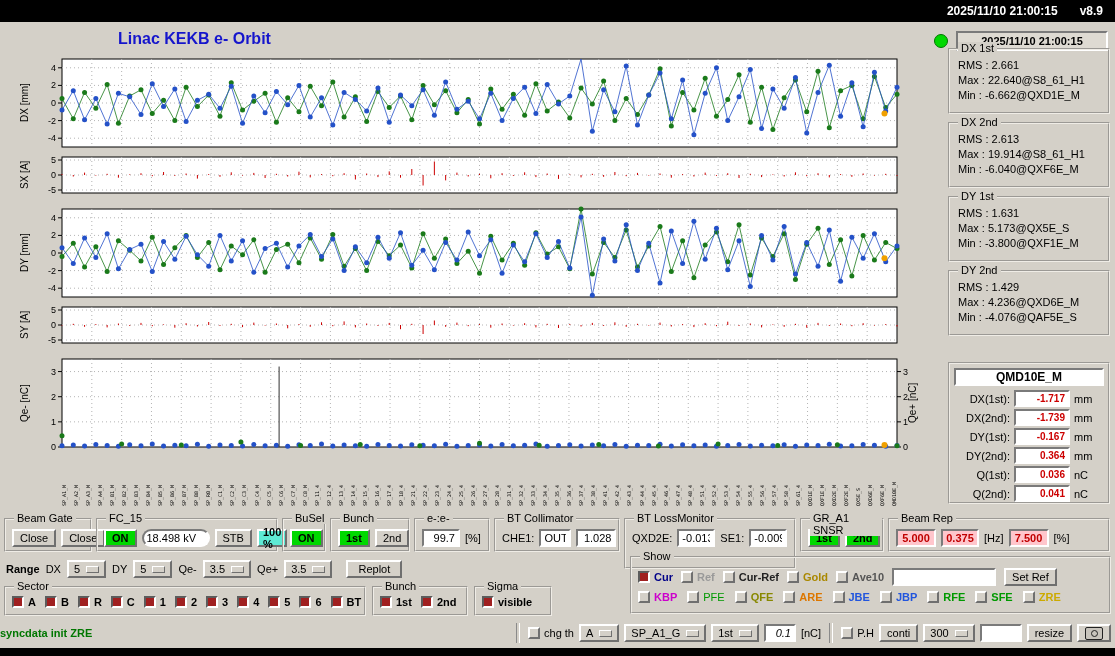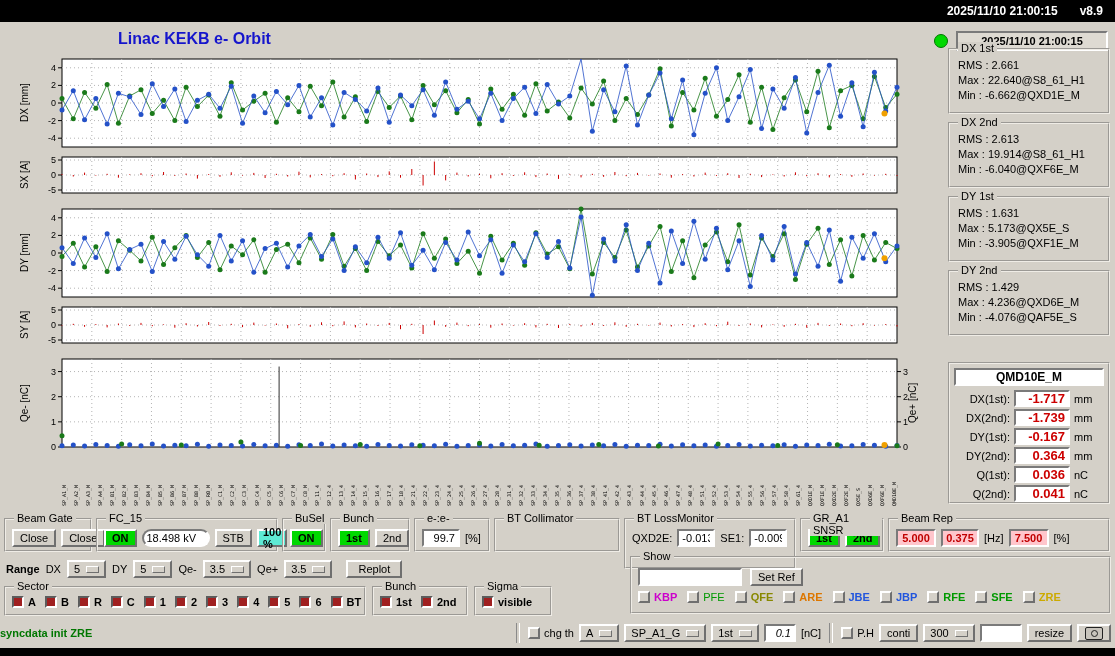--- a/index.html
+++ b/index.html
@@ -34,21 +34,21 @@
   .grp{position:absolute;border:2px groove #efece6;box-sizing:border-box;}
   .glabel{position:absolute;top:-8px;left:8px;background:#d4d0c8;padding:0 3px;font-size:11px;line-height:12px;}
   .stat{left:948px;width:162px;height:66px;padding:8px 6px 2px 8px;}
   .sline{font-size:11px;line-height:15px;white-space:nowrap;}
   .monitor{left:948px;top:362px;width:162px;height:142px;padding:4px 4px;}
   .mtitle{background:#fff;border:2px solid;border-color:#7a7a7a #fff #fff #7a7a7a;box-sizing:border-box;
     text-align:center;font-weight:bold;font-size:12px;height:18px;line-height:14px;margin-bottom:3px;}
   .mrow{display:flex;align-items:center;gap:4px;height:19px;}
   .mlabel{width:56px;text-align:right;font-size:11px;}
   .mval{width:56px;background:#fff;border:2px solid;border-color:#7a7a7a #fff #fff #7a7a7a;box-sizing:border-box;
-    color:#cc0000;font-weight:bold;font-size:13px;text-align:right;padding:0 3px;height:17px;line-height:13px;}
+    color:#cc0000;font-weight:bold;font-size:10px;text-align:right;padding:0 3px;height:17px;line-height:13px;}
   .munit{font-size:11px;}
 
   
   .btn{background:#d4d0c8;border:2px solid;border-color:#ffffff #6f6f6f #6f6f6f #ffffff;
     font-family:"Liberation Sans",sans-serif;font-size:11px;padding:1px 6px;height:18px;box-sizing:border-box;
     display:inline-flex;align-items:center;justify-content:center;color:#000;}
   .btn.green{background:#00d800;font-weight:bold;}
   .field{background:#fff;border:2px solid;border-color:#7a7a7a #ffffff #ffffff #7a7a7a;height:18px;
     font-family:"Liberation Sans",sans-serif;font-size:11px;padding:0 3px;box-sizing:border-box;color:#000;}
   .field.pink{background:#ffc6cc;color:#c00000;font-weight:bold;text-align:center;}
@@ -947,21 +947,21 @@
 <div class="grp stat" style="top:122px">
   <span class="glabel">DX 2nd</span>
   <div class="sline">RMS : 2.613</div>
   <div class="sline">Max : 19.914@S8_61_H1</div>
   <div class="sline">Min : -6.040@QXF6E_M</div>
 </div>
 <div class="grp stat" style="top:196px">
   <span class="glabel">DY 1st</span>
   <div class="sline">RMS : 1.631</div>
   <div class="sline">Max : 5.173@QX5E_S</div>
-  <div class="sline">Min : -3.905@QXF1E_M</div>
+  <div class="sline">Min : -3.800@QXF1E_M</div>
 </div>
 <div class="grp stat" style="top:270px">
   <span class="glabel">DY 2nd</span>
   <div class="sline">RMS : 1.429</div>
   <div class="sline">Max : 4.236@QXD6E_M</div>
   <div class="sline">Min : -4.076@QAF5E_S</div>
 </div>
 
 <div class="grp monitor">
   <div class="mtitle">QMD10E_M</div>
@@ -1028,20 +1028,25 @@
 </div>
 <div class="grp" style="left:414px;top:518px;width:76px;height:34px">
   <span class="glabel">e-:e-</span>
   <div class="grow">
     <input class="field" style="width: 38px; text-align: right;" readonly="" value="99.7">
     <span class="lab">[%]</span>
   </div>
 </div>
 <div class="grp" style="left:494px;top:518px;width:126px;height:34px">
   <span class="glabel">BT Collimator</span>
+  <div class="grow">
+    <span class="lab">CHE1:</span>
+    <input class="field" style="width: 32px; text-align: center;" readonly="" value="OUT">
+    <input class="field" style="width: 40px; text-align: right;" readonly="" value="1.028">
+  </div>
 </div>
 <div class="grp" style="left:624px;top:518px;width:172px;height:51px">
   <span class="glabel">BT LossMonitor</span>
   <div class="grow">
     <span class="lab">QXD2E:</span>
     <input class="field" style="width: 38px; text-align: right;" readonly="" value="-0.013">
     <span class="lab">SE1:</span>
     <input class="field" style="width: 38px; text-align: right;" readonly="" value="-0.009">
   </div>
 </div>
@@ -1084,20 +1089,42 @@
   <button class="dd">
       <span>3.5</span>
       <span class="ddbar"></span>
     </button>
   <button class="btn" style="margin-left:8px;padding:1px 10px">Replot</button>
 </div>
 
 <div class="grp" style="left:630px;top:556px;width:481px;height:58px">
   <span class="glabel">Show</span>
   <div class="grow" style="padding-top:10px;gap:8px">
+    <span id="show-row1" style="display:inline-flex;gap:8px">
+        <span class="cbitem">
+          <span class="cb on"></span>
+          <span class="cblab" style="font-weight: bold; color: rgb(0, 0, 136);">Cur</span>
+        </span>
+        <span class="cbitem">
+          <span class="cb off"></span>
+          <span class="cblab" style="font-weight: bold; color: rgb(153, 153, 153);">Ref</span>
+        </span>
+        <span class="cbitem">
+          <span class="cb off"></span>
+          <span class="cblab" style="font-weight: bold; color: rgb(34, 34, 34);">Cur-Ref</span>
+        </span>
+        <span class="cbitem">
+          <span class="cb off"></span>
+          <span class="cblab" style="font-weight: bold; color: rgb(170, 136, 0);">Gold</span>
+        </span>
+        <span class="cbitem">
+          <span class="cb off"></span>
+          <span class="cblab" style="font-weight: bold; color: rgb(85, 85, 85);">Ave10</span>
+        </span>
+      </span>
     <input class="field" style="width: 104px;" value="">
     <button class="btn">Set Ref</button>
   </div>
   <div class="grow" style="padding-top:2px;gap:10px">
     <span id="show-row2" style="display:inline-flex;gap:10px">
         <span class="cbitem">
           <span class="cb off"></span>
           <span class="cblab" style="font-weight: bold; color: rgb(204, 0, 204);">KBP</span>
         </span>
         <span class="cbitem">

